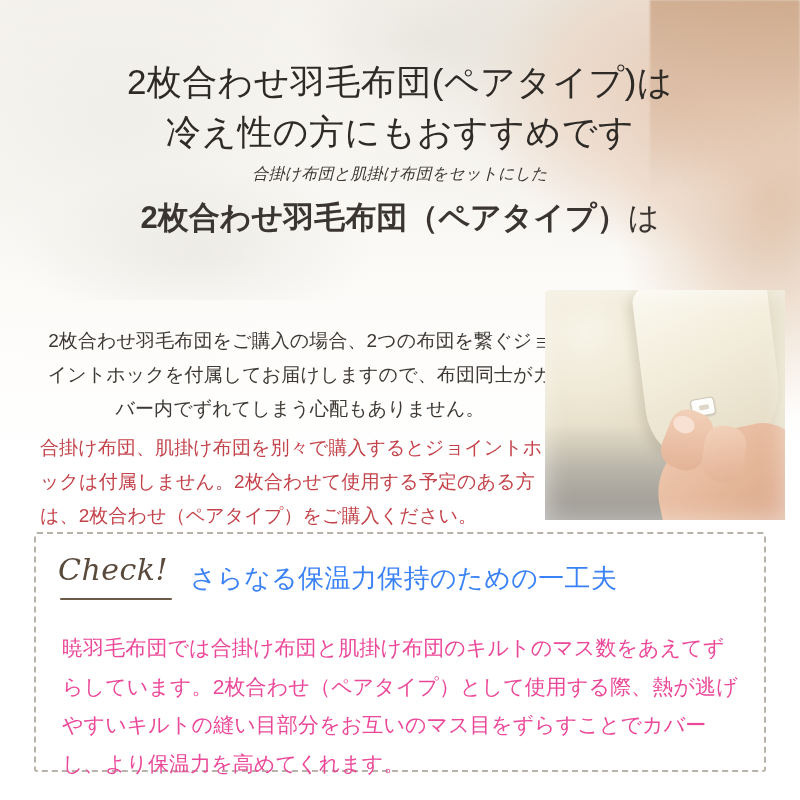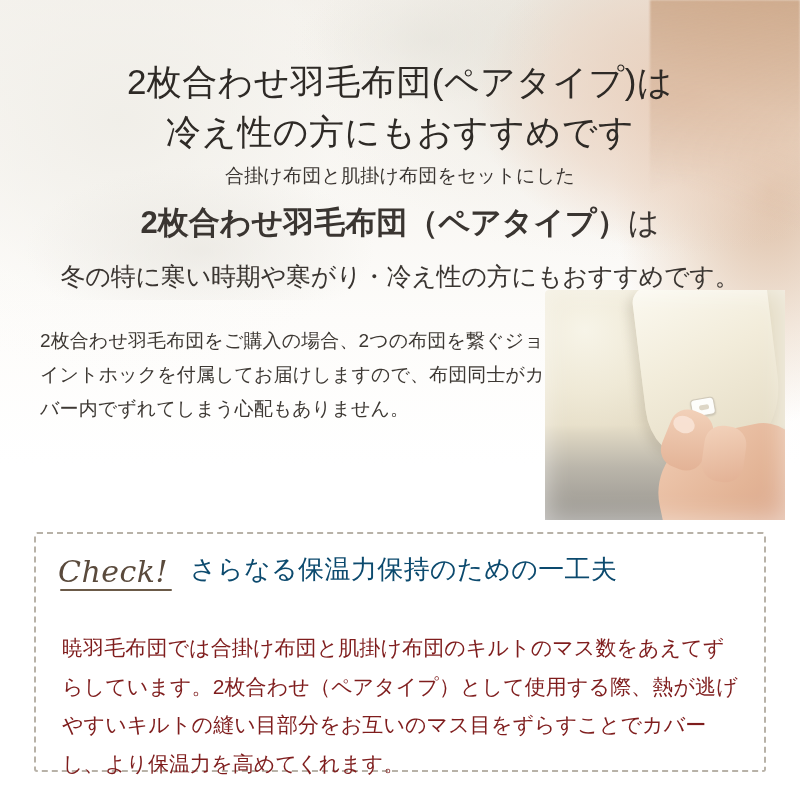--- a/index.html
+++ b/index.html
@@ -64,36 +64,36 @@
 
   
   .lead {
     position: absolute;
     left: 0; top: 160px;
     width: 800px;
     text-align: center;
     color: #3a3531;
     line-height: 1.72;
   }
-  .lead .l1 { display: block; font-size: 19px; letter-spacing: 0.2px; }
+  .lead .l1 { display: block; font-size: 16px; letter-spacing: 0.2px; font-style: italic; }
   .lead .l2 { display: block; font-size: 31px; margin-top: 3px; font-weight: 700; }
   .lead .l2 .plain { font-weight: 400; }
   .lead .l3 { display: block; font-size: 25px; margin-top: 6px; letter-spacing: -0.2px; }
 
   
   .body-para {
     position: absolute;
     left: 40px;
     width: 520px;
     font-size: 19px;
     line-height: 1.78;
     color: #3d3833;
     letter-spacing: 0.1px;
   }
-  .para-black { top: 305px; }
+  .para-black { top: 305px; text-align: center; }
   .para-red {
     top: 412px;
     color: #c4424a;
   }
 
   
   .product-photo {
     position: absolute;
     left: 545px; top: 290px;
     width: 240px; height: 230px;
@@ -183,67 +183,67 @@
     align-items: flex-end;
     gap: 22px;
   }
   .check-word {
     font-family: "DejaVu Serif", serif;
     font-style: italic;
     font-size: 30px;
     color: #5a4a3c;
     position: relative;
     letter-spacing: 0.5px;
-    padding-bottom: 0;
+    padding-bottom: 11px;
   }
   .check-word::after {
     content: "";
     position: absolute;
     left: 2px; bottom: -2px;
     width: 112px; height: 2px;
     background: #6b5a48;
     border-radius: 2px;
   }
   .check-title {
     font-size: 26px;
-    color: #0c4a6e;
+    color: #3b82f6;
     letter-spacing: 0.4px;
     padding-bottom: 2px;
   }
   .check-body {
     position: absolute;
     left: 26px; top: 74px;
     width: 680px;
     font-size: 21px;
     line-height: 1.84;
-    color: #7f1d1d;
+    color: #ec4899;
     letter-spacing: 0.1px;
   }
 </style>
 </head>
 <body>
 
 <div id="page">
 
   <div class="bg-photo"></div>
   <div class="bg-soft-shade"></div>
   <div class="hair"></div>
 
   <h1 class="headline">
     <span class="l1">2枚合わせ羽毛布団(ペアタイプ)は</span>
     <span class="l2">冷え性の方にもおすすめです</span>
   </h1>
 
   <div class="lead">
     <span class="l1">合掛け布団と肌掛け布団をセットにした</span>
     <span class="l2"><span>2枚合わせ羽毛布団（ペアタイプ）</span><span class="plain">は</span></span>
-    <span class="l3">冬の特に寒い時期や寒がり・冷え性の方にもおすすめです。</span>
   </div>
 
   <p class="body-para para-black">2枚合わせ羽毛布団をご購入の場合、2つの布団を繋ぐジョイントホックを付属してお届けしますので、布団同士がカバー内でずれてしまう心配もありません。</p>
+  <p class="body-para para-red">合掛け布団、肌掛け布団を別々で購入するとジョイントホックは付属しません。2枚合わせて使用する予定のある方は、2枚合わせ（ペアタイプ）をご購入ください。</p>
 
   <div class="product-photo">
     <div class="pp-bg"></div>
     <div class="pp-grey"></div>
     <div class="pp-fold"></div>
     <div class="pp-hook"></div>
     <div class="pp-hand"></div>
     <div class="pp-finger pp-f1"></div>
     <div class="pp-finger pp-f2"></div>
     <div class="pp-nail"></div>

